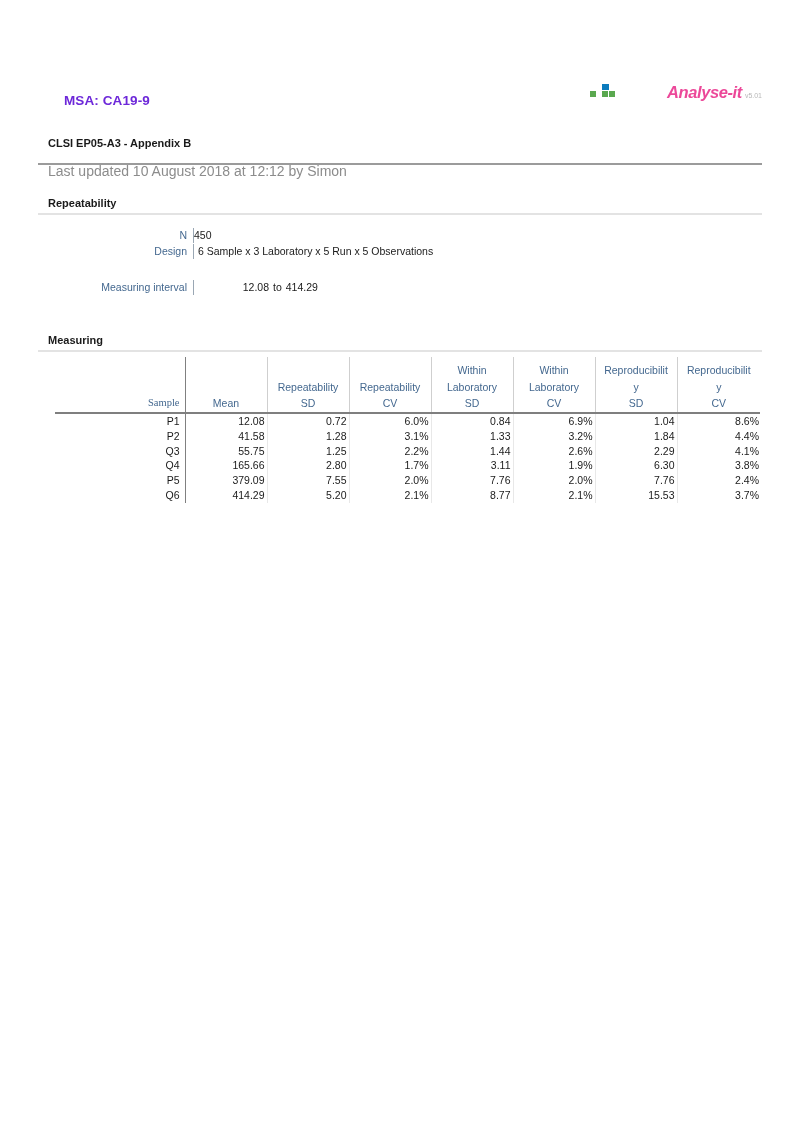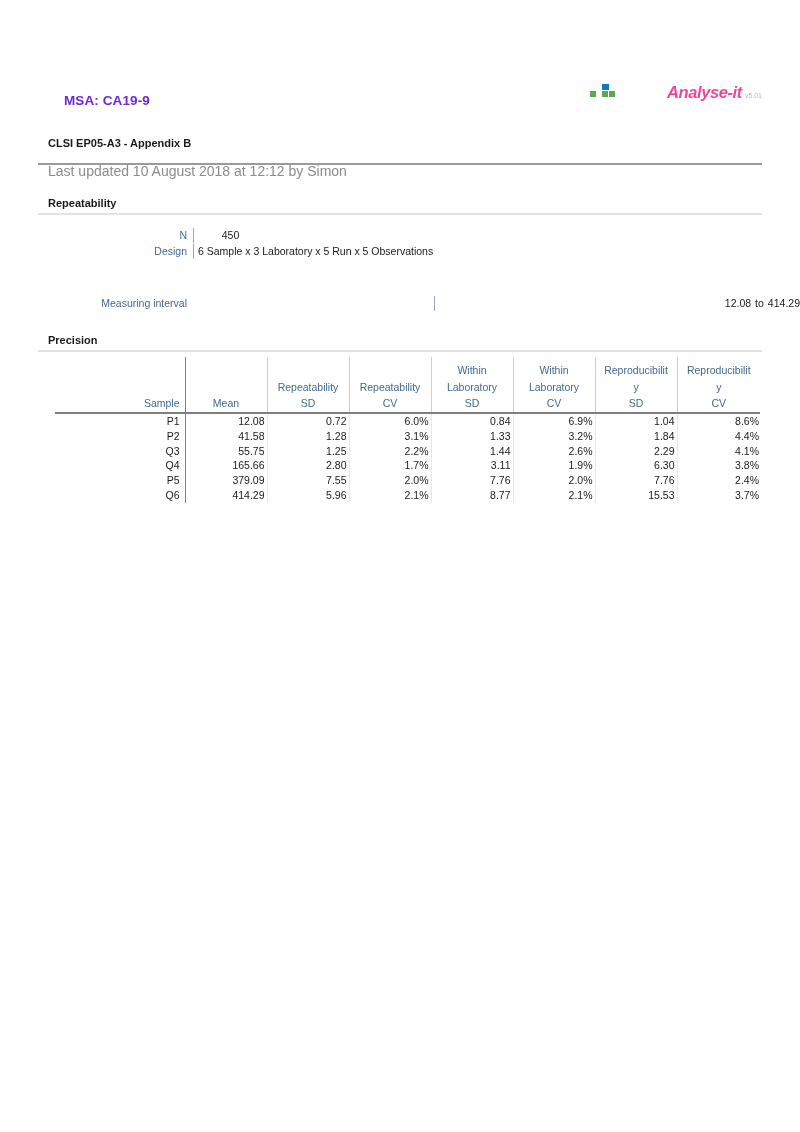--- a/index.html
+++ b/index.html
@@ -135,21 +135,21 @@
     left: 0;
     top: 227px;
     width: 800px;
   }
   .kv-row {
     position: relative;
     height: 16px;
     display: flex;
     align-items: center;
   }
-  .kv-row.spaced { margin-top: 36px; justify-content: space-between; }
+  .kv-row.spaced { margin-top: 20px; }
 
   .kv-label {
     width: 193px;
     text-align: right;
     padding-right: 6px;
     font-size: 10.5px;
     color: #44688f;
     line-height: 1;
     box-sizing: border-box;
   }
@@ -161,21 +161,21 @@
   }
   .kv-value {
     font-size: 10.5px;
     color: #1a1a1a;
     line-height: 1;
     padding-left: 4px;
     white-space: nowrap;
   }
   .kv-value.numeric {
     width: 75px;
-    text-align: center;
+    text-align: left;
     padding-left: 0;
     padding-right: 2px;
     box-sizing: border-box;
   }
   .kv-value.interval {
     padding-left: 0;
   }
   .kv-value.interval .num-left {
     display: inline-block;
     width: 75px;
@@ -213,20 +213,21 @@
   }
   .ptable thead th .hwrap {
     display: block;
     white-space: nowrap;
     overflow: hidden;
   }
   .ptable thead th.col-sample {
     text-align: right;
     padding-right: 5px;
     border-right: 1px solid #808080;
+    font-family: Liberation Serif, serif;
   }
   .ptable thead th.col-mean {
     border-right: 1px solid #cfcfcf;
   }
   .ptable thead th.sepr {
     border-right: 1px solid #cfcfcf;
   }
   .ptable tbody td {
     color: #1a1a1a;
     text-align: right;
@@ -287,21 +288,21 @@
     <div class="kv-row spaced">
       <div class="kv-label">Measuring interval</div>
       <div class="kv-sep"></div>
       <div class="kv-value interval">
         <span class="num-left">12.08</span><span class="num-mid">to</span><span>414.29</span>
       </div>
     </div>
 
   </div>
 
-  <div class="section-heading" style="top:335px;">Precision</div>
+  <div class="section-heading" style="top:335px;">Measuring</div>
   <div class="rule-light" style="top:350px;"></div>
 
   <table class="ptable">
     <colgroup>
       <col style="width:130px">
       <col style="width:82px">
       <col style="width:82px">
       <col style="width:82px">
       <col style="width:82px">
       <col style="width:82px">
@@ -399,21 +400,21 @@
         <td class="sepr">7.55</td>
         <td class="sepr">2.0%</td>
         <td class="sepr">7.76</td>
         <td class="sepr">2.0%</td>
         <td class="sepr">7.76</td>
         <td class="last">2.4%</td>
       </tr>
       <tr>
         <td class="col-sample">Q6</td>
         <td class="sepr">414.29</td>
-        <td class="sepr">5.96</td>
+        <td class="sepr">5.20</td>
         <td class="sepr">2.1%</td>
         <td class="sepr">8.77</td>
         <td class="sepr">2.1%</td>
         <td class="sepr">15.53</td>
         <td class="last">3.7%</td>
       </tr>
     </tbody>
   </table>
 
 </div>

